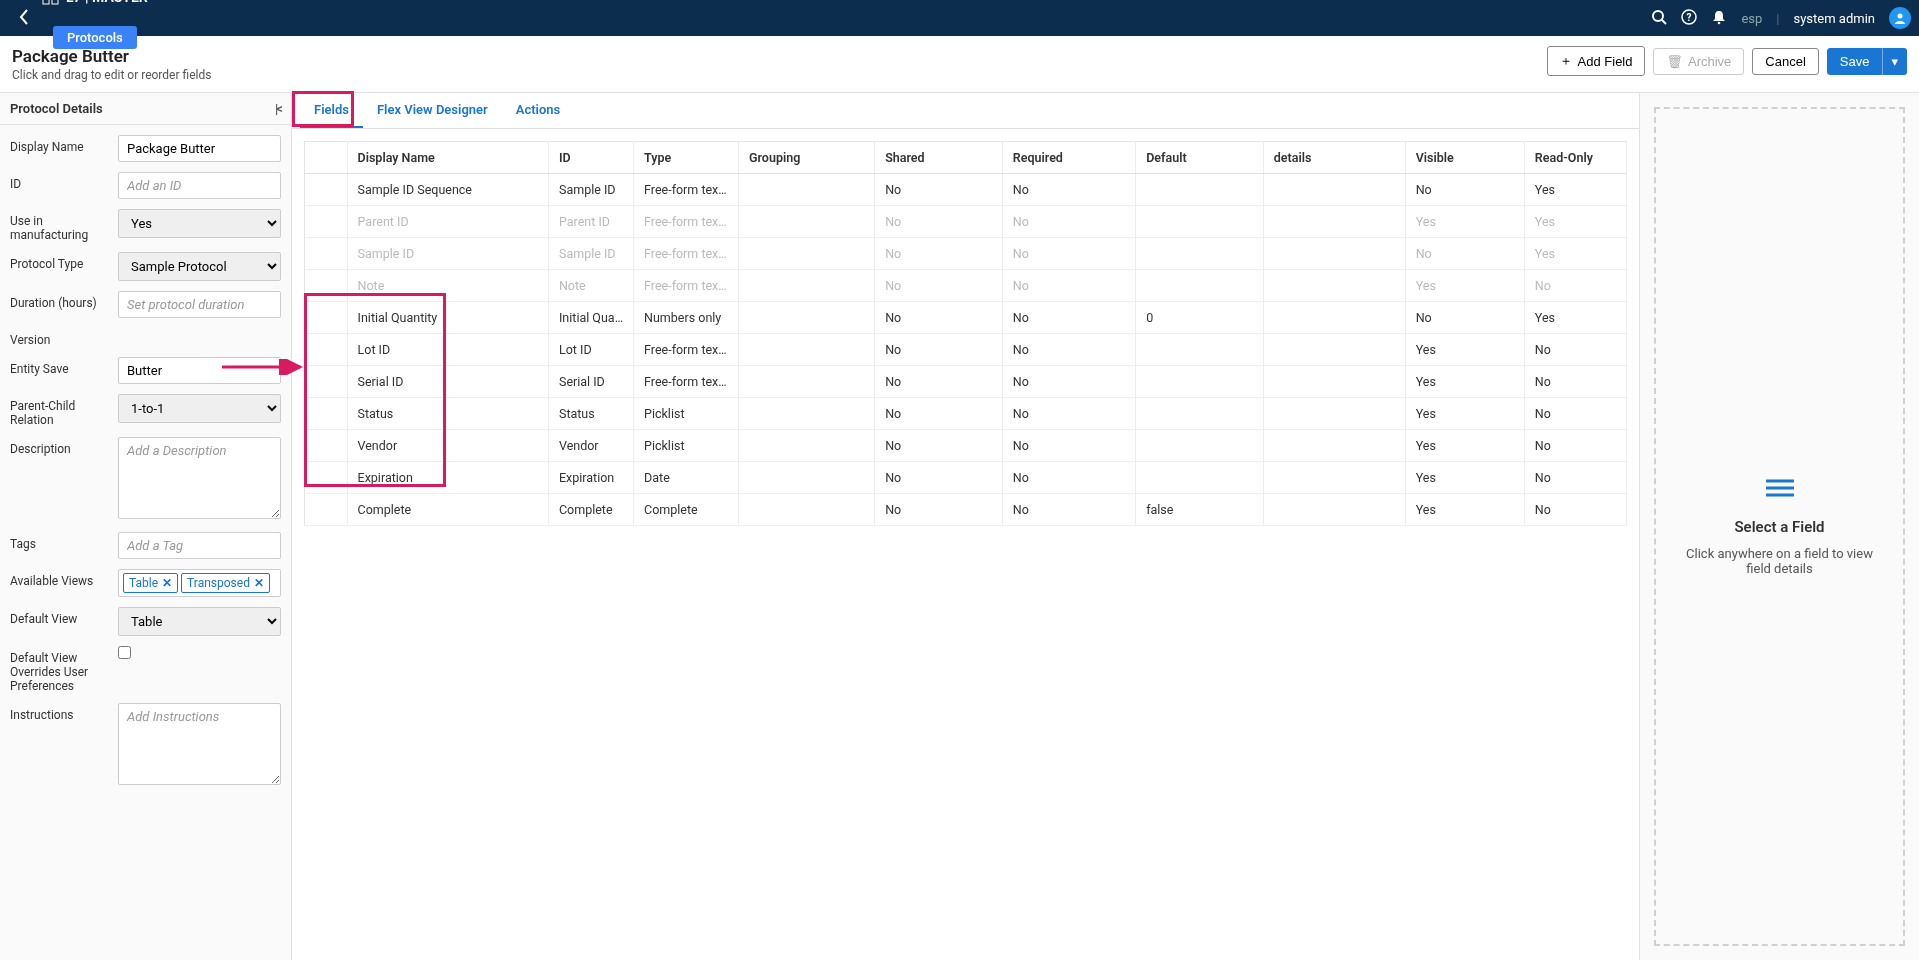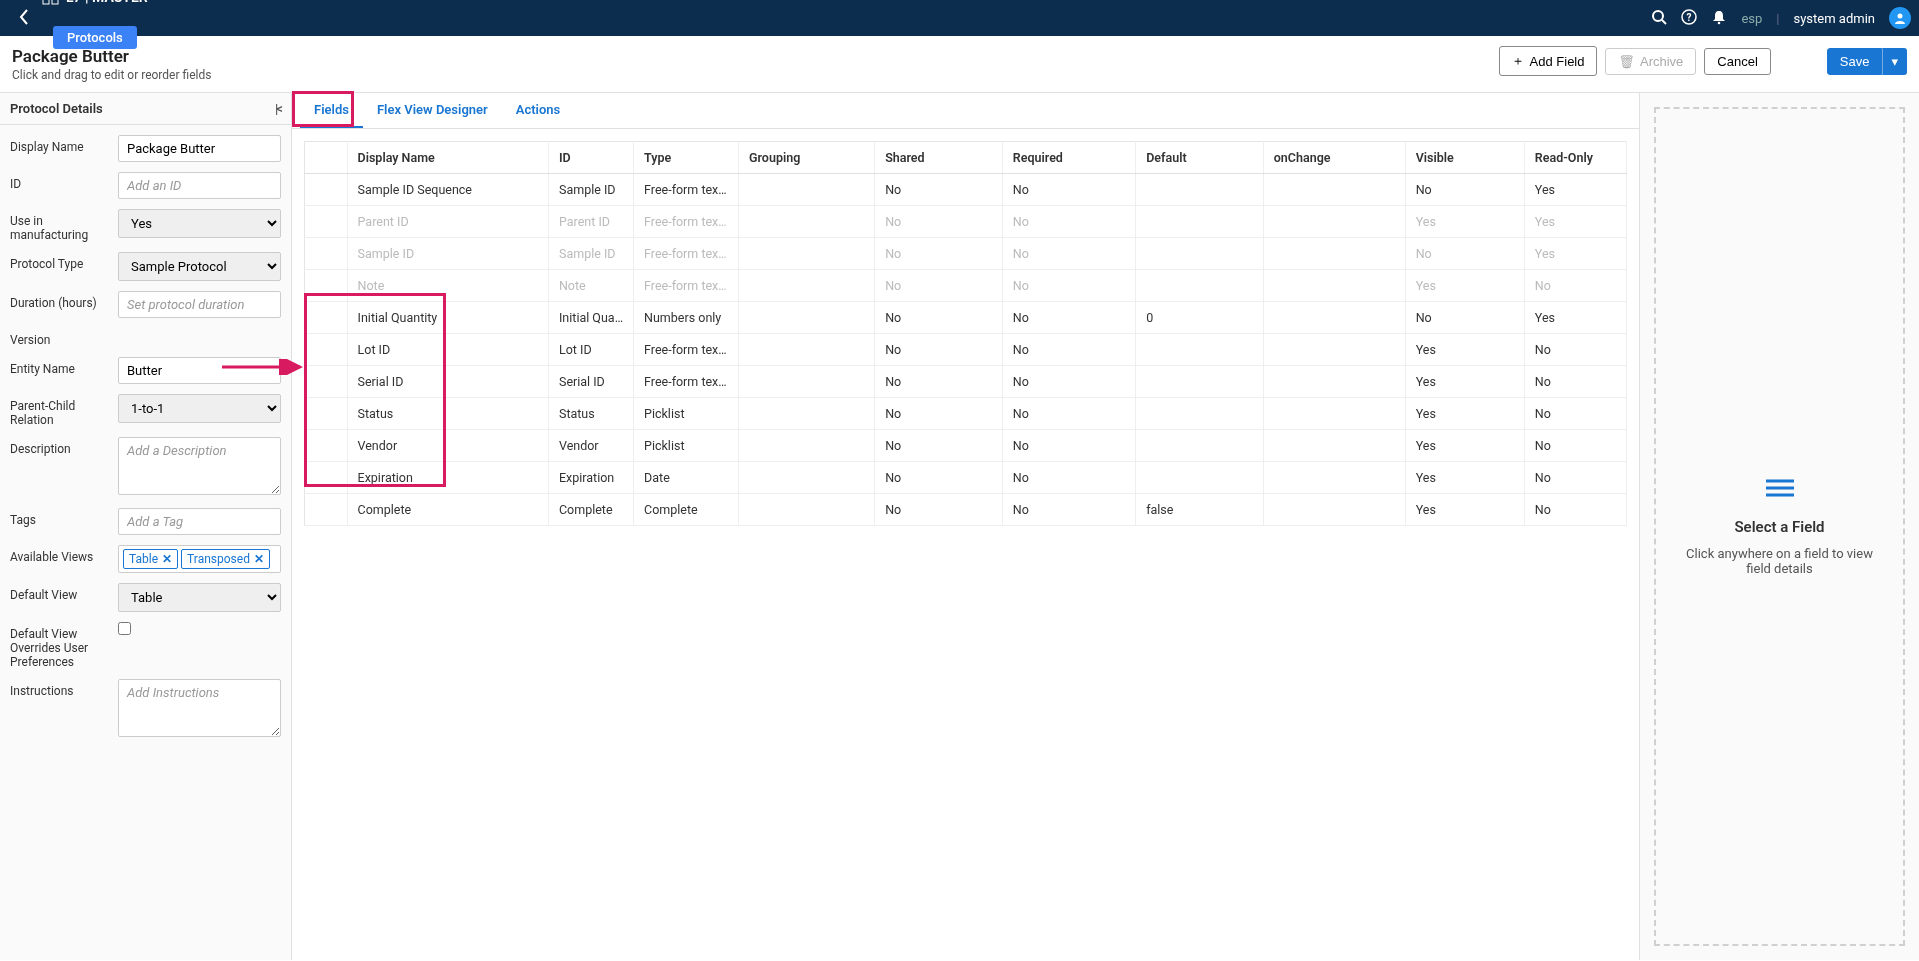--- a/index.html
+++ b/index.html
@@ -16,35 +16,35 @@
 .avatar { width: 22px; height: 22px; border-radius: 50%; background: #2196f3; display: inline-flex; align-items: center; justify-content: center; color: #fff; }
 
 
 .page-header { display: flex; align-items: flex-start; padding: 10px 12px; border-bottom: 1px solid #e0e0e0; }
 .page-title { font-size: 17px; font-weight: 600; color: #222; }
 .page-subtitle { font-size: 12px; color: #555; margin-top: 2px; }
 .header-actions { margin-left: auto; display: flex; gap: 8px; align-items: center; }
 .btn { border: 1px solid #888; background: #fff; padding: 5px 12px; border-radius: 3px; cursor: pointer; font-size: 13px; display: inline-flex; align-items: center; gap: 5px;}
 .btn.disabled { color: #aaa; border-color: #ccc; cursor: default; }
 .btn-primary { background: #1976d2; color: #fff; border-color: #1976d2; }
-.btn-split { display: inline-flex; margin-left: 48px; }
+.btn-split { display: inline-flex; }
 .btn-split .btn-primary { border-radius: 3px 0 0 3px; }
 .btn-split .dropdown-toggle { border-radius: 0 3px 3px 0; border-left: 1px solid rgba(255,255,255,0.4); padding: 5px 8px; }
 
 
 .main { display: flex; height: calc(100vh - 36px - 58px); }
 .panel-left { width: 292px; border-right: 1px solid #e0e0e0; background: #fafafa; display: flex; flex-direction: column; }
 .panel-left-header { padding: 8px 10px; border-bottom: 1px solid #e0e0e0; font-weight: 600; font-size: 13px; display: flex; align-items: flex-end; }
 .collapse-icon { margin-left: auto; cursor: pointer; color: #555; font-size: 13px; letter-spacing: -2px;}
 .panel-left-body { padding: 10px 10px; overflow-y: auto; flex: 1; }
 .form-row { display: flex; margin-bottom: 10px; align-items: flex-start; }
 .form-label { width: 108px; font-size: 12px; color: #333; padding-top: 5px; flex-shrink: 0; }
 .form-control { flex: 1; }
 .form-control input[type=text], .form-control select, .form-control textarea { width: 100%; padding: 5px 8px; border: 1px solid #ccc; border-radius: 2px; font-size: 13px; font-family: inherit; }
-.form-control textarea { height: 58px; resize: vertical; }
+.form-control textarea { height: 82px; resize: vertical; }
 .form-control input::placeholder, .form-control textarea::placeholder { font-style: italic; color: #999; }
 .chips-box { border: 1px solid #ccc; border-radius: 2px; padding: 3px 4px; display: flex; flex-wrap: wrap; gap: 3px; min-height: 28px; background: #fff;}
 .chip { border: 1px solid #1976d2; color: #1976d2; padding: 1px 5px; border-radius: 2px; font-size: 12px; display: inline-flex; align-items: center; gap: 4px;}
 .chip .x { cursor: pointer; font-weight: bold; }
 
 
 .panel-center { flex: 1; display: flex; flex-direction: column; position: relative;}
 .tabs { display: flex; border-bottom: 1px solid #e0e0e0; padding: 0 8px; position: relative;}
 .tab { padding: 9px 14px; color: #1976d2; font-weight: 600; font-size: 13px; cursor: pointer; }
 .tab.active { border-bottom: 2px solid #1976d2; }
@@ -162,21 +162,21 @@
         </div>
       <div class="form-row">
           <div class="form-label">Duration (hours)</div>
           <div class="form-control"><input type="text" placeholder="Set protocol duration" style=""></div>
         </div>
       <div class="form-row">
           <div class="form-label">Version</div>
           <div class="form-control"></div>
         </div>
       <div class="form-row">
-          <div class="form-label">Entity Name</div>
+          <div class="form-label">Entity Save</div>
           <div class="form-control"><input type="text" value="Butter" style=""></div>
         </div>
       <div class="form-row">
           <div class="form-label">Parent-Child Relation</div>
           <div class="form-control"><select><option>1-to-1</option></select></div>
         </div>
       <div class="form-row">
           <div class="form-label">Description</div>
           <div class="form-control"><textarea placeholder="Add a Description" style=""></textarea></div>
         </div>
@@ -240,21 +240,21 @@
         <thead>
             <tr id="thead-row">
               <th></th>
               <th>Display Name</th>
               <th>ID</th>
               <th>Type</th>
               <th>Grouping</th>
               <th>Shared</th>
               <th>Required</th>
               <th>Default</th>
-              <th>onChange</th>
+              <th>details</th>
               <th>Visible</th>
               <th>Read-Only</th>
             </tr>
           </thead>
         <tbody id="tbody">
             <tr>
               <td></td>
               <td>Sample ID Sequence</td>
               <td>Sample ID</td>
               <td>Free-form text entry</td>

